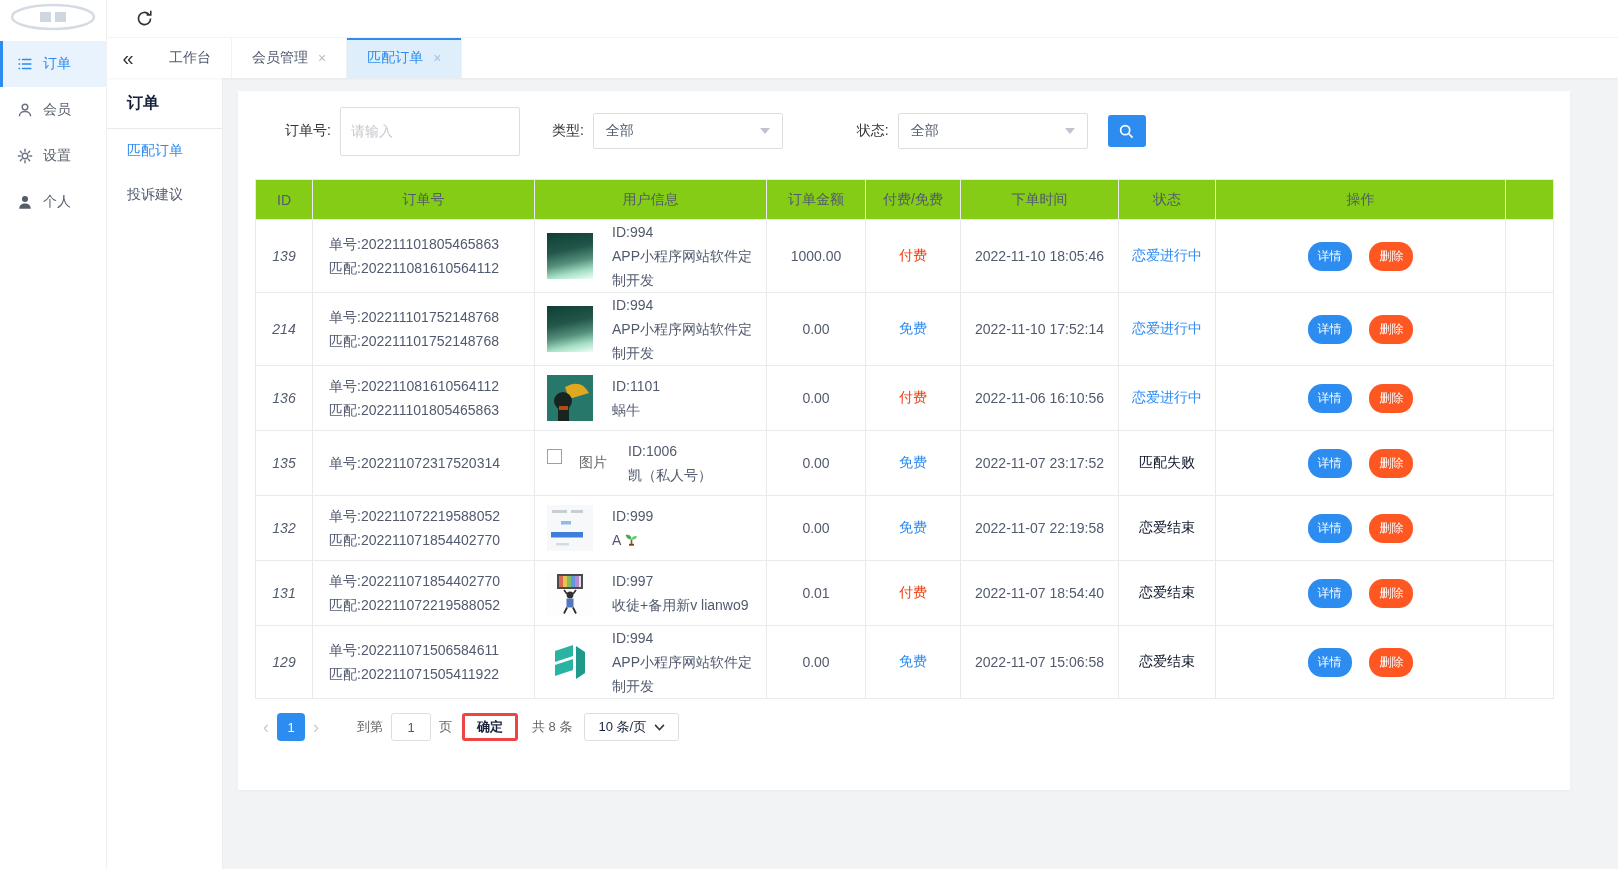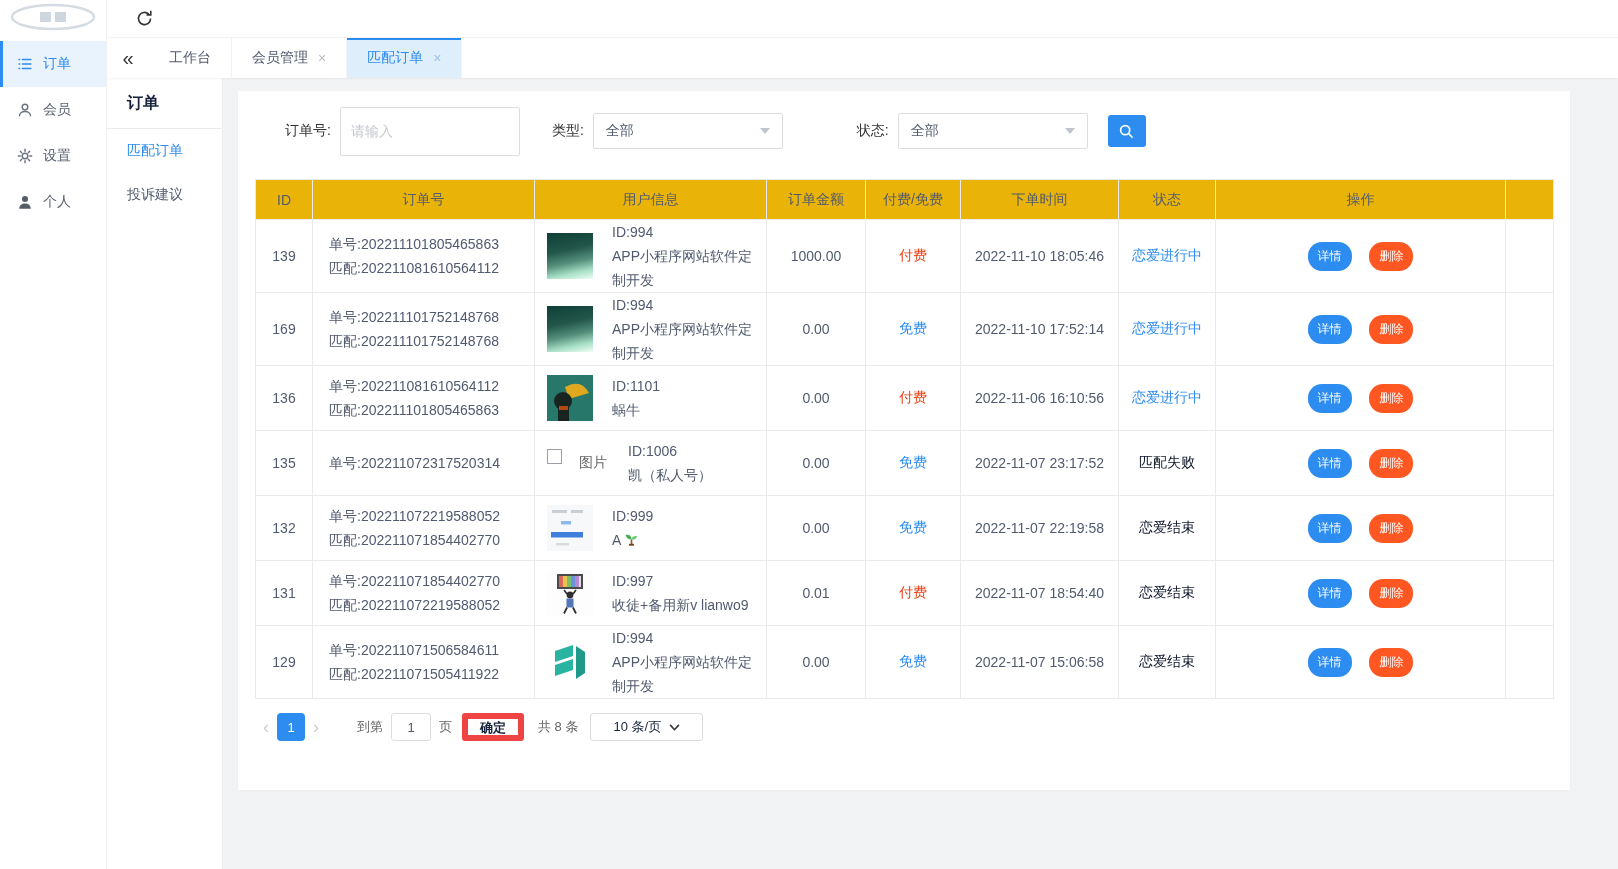--- a/index.html
+++ b/index.html
@@ -62,23 +62,23 @@
     color:#515a6e; background:#fff; }
   .caret { width:0; height:0; border-left:5px solid transparent; border-right:5px solid transparent;
     border-top:6px solid #c0c4cc; }
   .search-btn { margin-left:20px; width:38px; height:32px; background:#2d8cf0; border:none;
     border-radius:3px; display:flex; align-items:center; justify-content:center; cursor:pointer; }
 
   
   .tbl-wrap { margin:30px 17px 0 17px; }
   table { width:1298px; border-collapse:collapse; table-layout:fixed; font-size:14px; }
   th, td { border:1px solid #e8eaec; }
-  th { height:40px; background:#eab308; color:#515a6e; font-weight:normal; }
+  th { height:40px; background:#84cc16; color:#515a6e; font-weight:normal; }
   td { height:65px; color:#515a6e; background:#fff; }
-  .c-id { text-align:center; }
+  .c-id { text-align:center;font-style:italic; }
   .c-order { padding:8px 6px 8px 16px; }
   .c-order .ln { line-height:24px; }
   .c-user { padding:0 6px 0 12px; }
   .ucell { display:flex; align-items:center; gap:19px; }
   .uinfo div { line-height:24px; }
   .c-amt, .c-fee, .c-time, .c-status { text-align:center; }
   .c-fee.fee-paid { color:#ed4014; }
   .c-fee.fee-free { color:#2d8cf0; }
   .c-status.st-active { color:#2d8cf0; }
   .c-status.st-done { color:#0f172a; }
@@ -97,25 +97,25 @@
 
   
   .pager { display:flex; align-items:center; margin:14px 0 0 17px; font-size:13px; color:#666; }
   .pg-arrow { color:#ccc; font-size:18px; padding:0 8px; cursor:pointer; }
   .pg-page { width:28px; height:28px; background:#2d8cf0; color:#fff; border-radius:4px;
     display:flex; align-items:center; justify-content:center; font-size:13px; cursor:pointer; }
   .pg-goto { margin-left:30px; }
   .pg-input { width:40px; height:28px; border:1px solid #dcdee2; border-radius:3px; margin:0 8px;
     text-align:center; font-size:13px; color:#515a6e; outline:none; font-family:inherit; }
   .pg-unit { margin-right:10px; }
-  .pg-confirm { height:28px; padding:0 12px; background:#fff; border:6px solid #ef4444; border-radius:3px;
+  .pg-confirm { height:28px; padding:0 12px; background:#fff; border:3px solid #ef4444; border-radius:3px;
     font-size:13px; color:#17233d; font-weight:bold; cursor:pointer; font-family:inherit; }
   .pg-total { margin:0 12px 0 14px; }
   .pg-size { height:28px; border:1px solid #dcdee2; border-radius:3px; display:flex; align-items:center;
-    gap:8px; padding:0 22px; cursor:pointer; background:#fff; color:#17233d; }
+    gap:8px; padding:0 13px; cursor:pointer; background:#fff; color:#17233d; }
 </style>
 </head>
 <body>
 
 <div class="app">
 
   <aside class="sidebar">
     <div class="logo-box">
       <svg width="86" height="28" viewBox="0 0 86 28">
         <ellipse cx="43" cy="14" rx="41" ry="12" fill="none" stroke="#d4dbe2" stroke-width="2.4"></ellipse>
@@ -261,21 +261,21 @@
               <td class="c-time">2022-11-10 18:05:46</td>
               <td class="c-status st-active">恋爱进行中</td>
               <td class="c-act">
                 <button class="btn btn-detail">详情</button>
                 <button class="btn btn-delete">删除</button>
               </td>
               <td class="c-extra"></td>
             </tr>
 
             <tr>
-              <td class="c-id">169</td>
+              <td class="c-id">214</td>
               <td class="c-order">
                 <div class="ln">单号:202211101752148768</div>
                 <div class="ln">匹配:202211101752148768</div>
               </td>
               <td class="c-user">
                 <div class="ucell">
                   <div class="avatar av-grad"></div>
                   <div class="uinfo">
                     <div>ID:994</div>
                     <div>APP小程序网站软件定制开发</div>

